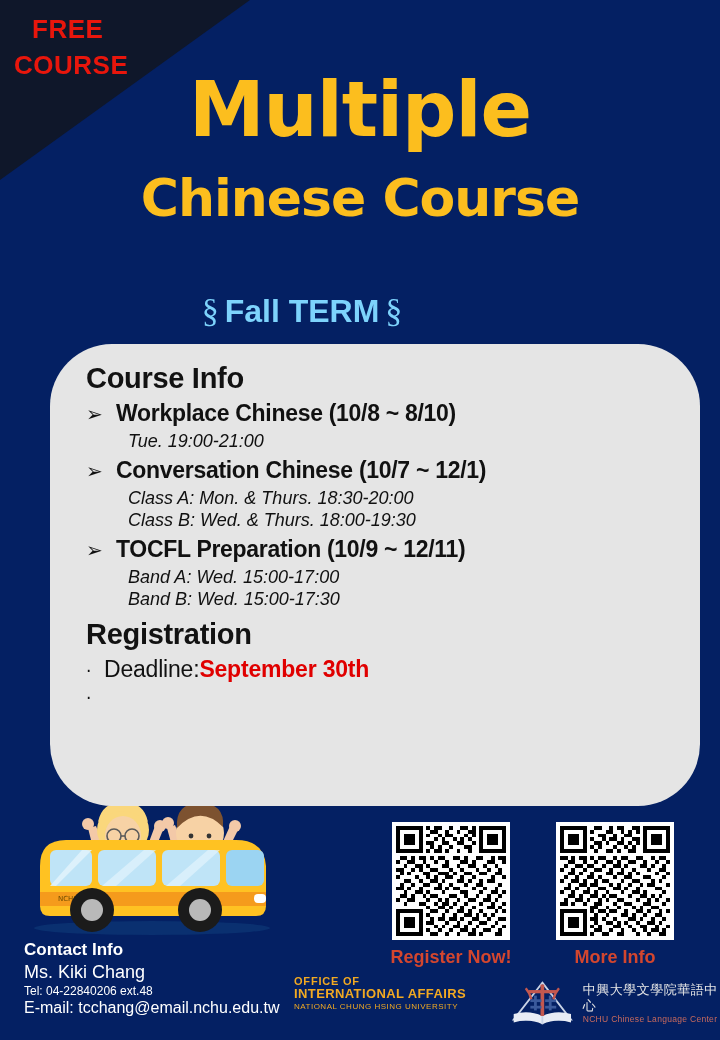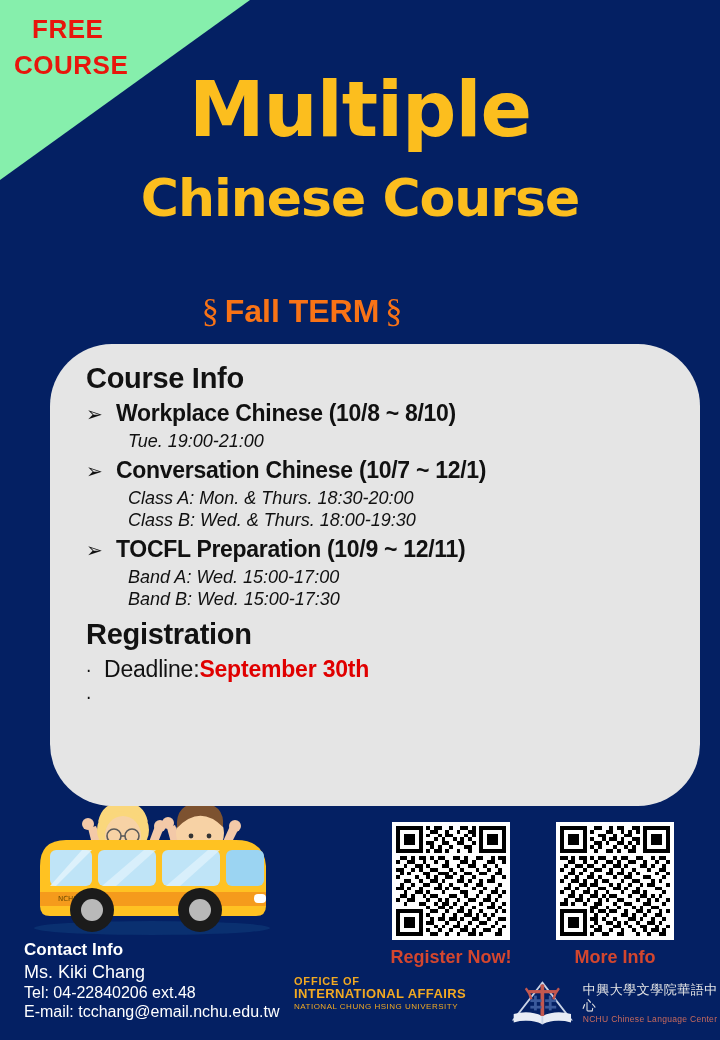--- a/index.html
+++ b/index.html
@@ -16,21 +16,21 @@
     font-family: "Liberation Sans", sans-serif;
   }
 
   
   #free-ribbon {
     position: absolute;
     left: 0;
     top: 0;
     width: 250px;
     height: 180px;
-    background: #86efac;
+    background: #0f172a;
     clip-path: polygon(0 0, 250px 0, 0 180px);
     z-index: 5;
   }
   #free-ribbon .ribbon-line {
     position: absolute;
     left: 16px;
     color: #E8160C;
     font-weight: bold;
     font-size: 26px;
     letter-spacing: 0.5px;
@@ -57,21 +57,21 @@
   }
   #title-line-1 { font-size: 76px; }
   #title-line-2 { font-size: 52px; margin-top: 24px; }
 
   #term-line {
     position: absolute;
     left: 0;
     top: 292px;
     width: 604px;
     text-align: center;
-    color: #f97316;
+    color: #7dd3fc;
     font-weight: bold;
     font-size: 32px;
     font-family: "Liberation Sans", sans-serif;
     z-index: 3;
   }
   #term-line .sect {
     font-family: "Liberation Serif", serif;
     font-weight: normal;
     font-size: 34px;
     padding: 0 6px;
@@ -191,21 +191,21 @@
     z-index: 3;
     color: #FFFFFF;
     font-family: "Liberation Sans", sans-serif;
   }
   #contact-heading {
     font-weight: bold;
     font-size: 17px;
     margin-bottom: 2px;
   }
   #contact-name { font-size: 18px; margin-bottom: 1px; }
-  #contact-tel { font-size: 16px; margin-bottom: 1px; }
+  #contact-tel { font-size: 12px; margin-bottom: 1px; }
   #contact-email { font-size: 16px; }
 
   
   #oia-logo {
     position: absolute;
     left: 294px;
     top: 975px;
     z-index: 3;
     display: flex;
     align-items: center;

